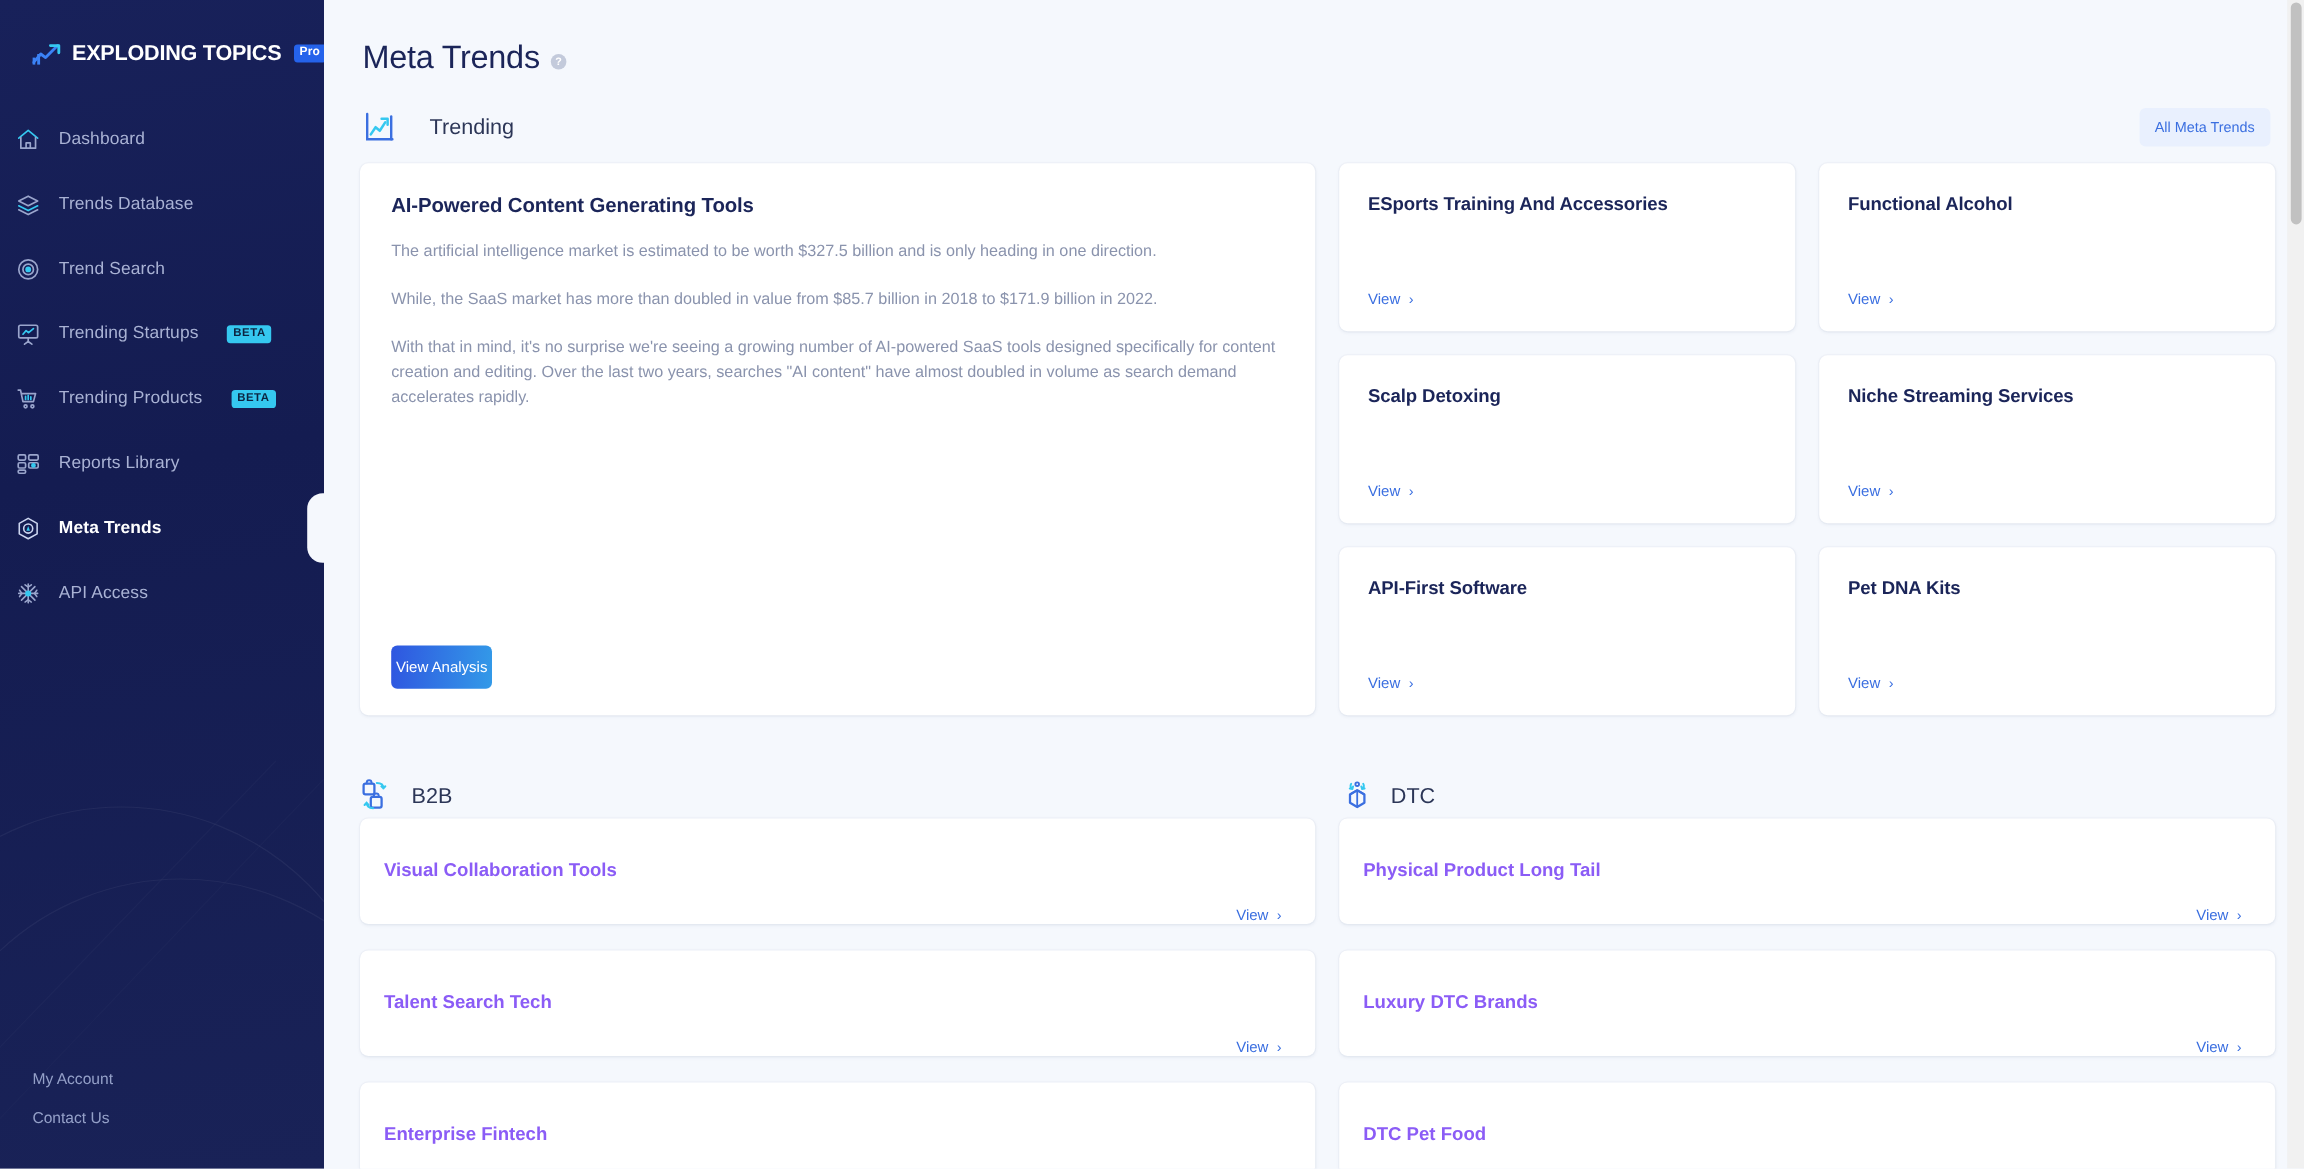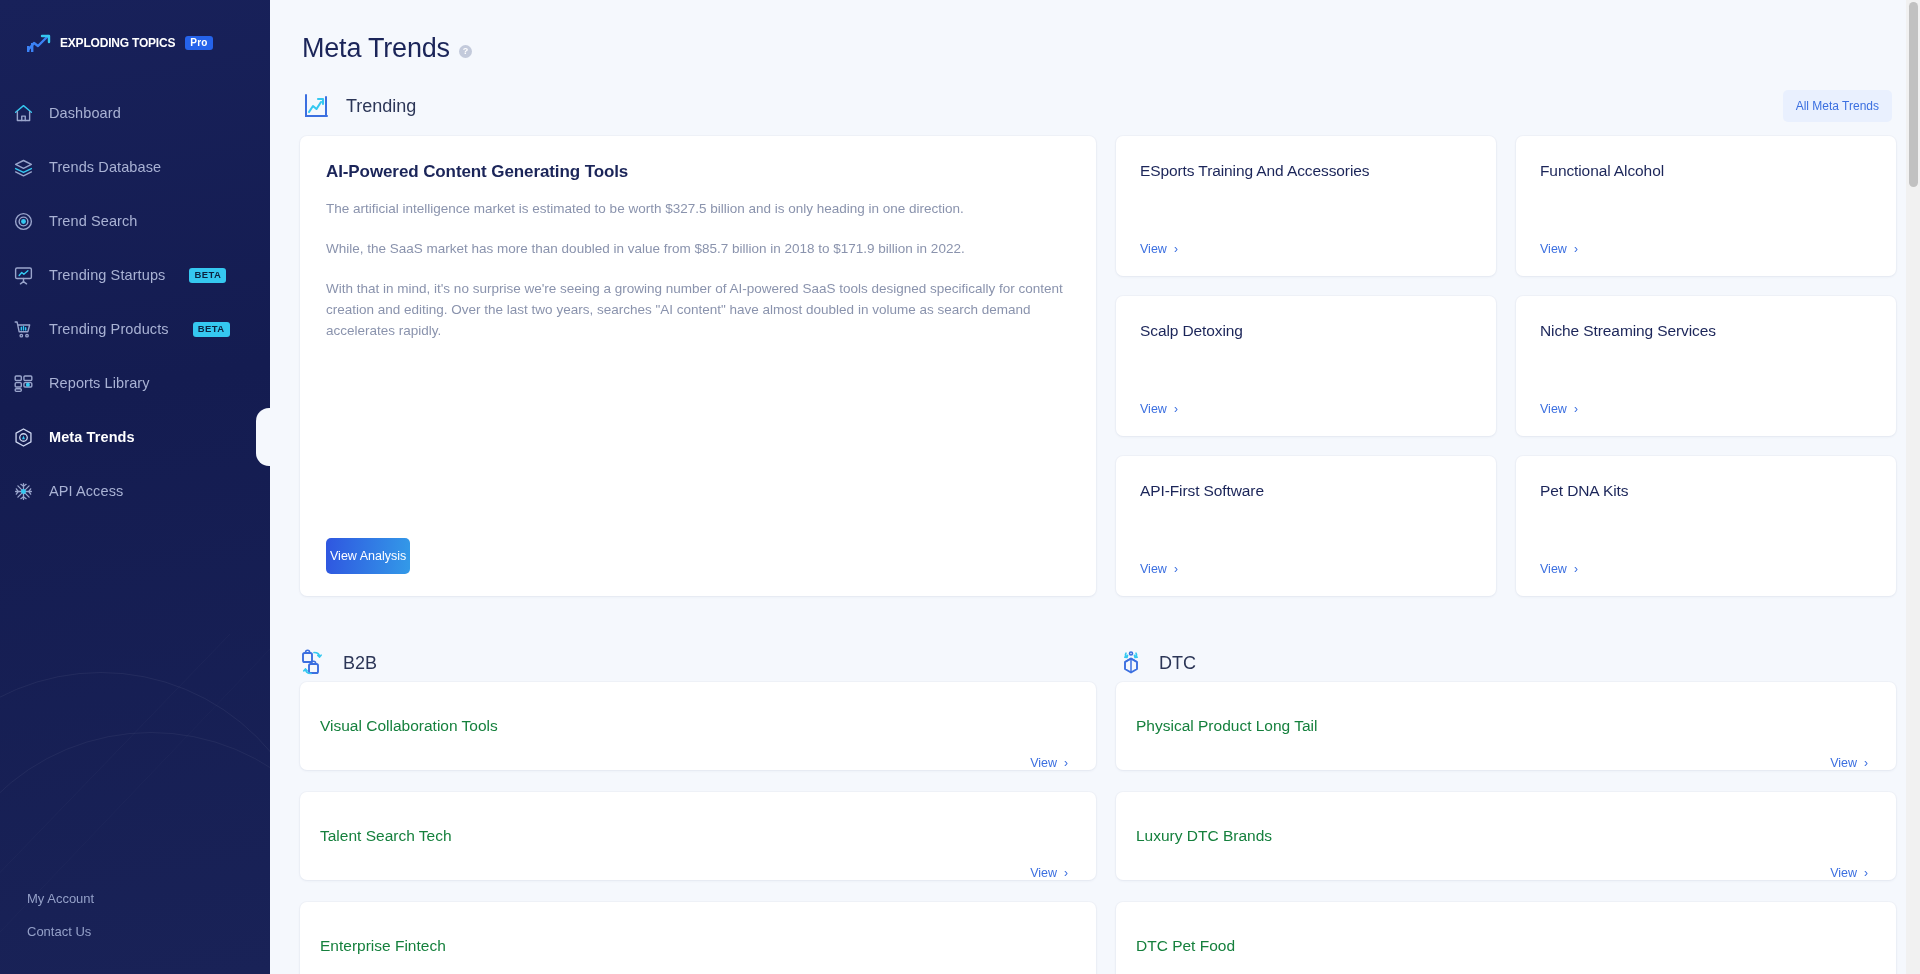--- a/index.html
+++ b/index.html
@@ -33,21 +33,21 @@
     position: absolute; left: 0; bottom: 0; width: 270px; height: 400px;
     pointer-events: none; opacity: .5;
   }
 
   .brand {
     display: flex; align-items: center; gap: 7px;
     padding: 34px 0 0 27px; position: relative; z-index: 3;
   }
   .brand-mark { width: 26px; height: 18px; display: block; flex: 0 0 26px; }
   .brand-text {
-    color: #ffffff; font-size: 12px; font-weight: 700;
+    color: #ffffff; font-size: 18px; font-weight: 700;
     letter-spacing: -0.2px; white-space: nowrap;
   }
   .brand-pro {
     background: #2563eb; color: #fff; font-size: 10px; font-weight: 700;
     border-radius: 3px; padding: 2px 5px 2.5px; line-height: 1;
     margin-left: 3px; letter-spacing: .2px;
   }
 
   .nav { margin-top: 34px; position: relative; z-index: 3; }
   .nav-item {
@@ -109,21 +109,21 @@
     width: 13px; height: 13px; border-radius: 50%;
     background: #c3cadb; color: #fff; font-size: 9px; font-weight: 700;
     display: flex; align-items: center; justify-content: center;
     cursor: pointer; margin-top: 5px;
   }
 
   .section-head {
     display: flex; align-items: center; justify-content: space-between;
     margin: 26px 0 14px 2px;
   }
-  .section-head-left { display: flex; align-items: center; gap: 14px; }
+  .section-head-left { display: flex; align-items: center; gap: 26px; }
   .section-icon { width: 30px; height: 30px; display: block; }
   .section-title { font-size: 18px; color: #2c3657; font-weight: 400; }
   .btn-all {
     background: #e9f0fe; color: #3b6fe0; font-size: 12px; font-weight: 500;
     border: none; border-radius: 5px; padding: 9px 13px; cursor: pointer;
     font-family: inherit;
   }
 
   .trending-grid {
     display: grid;
@@ -151,21 +151,21 @@
     background: linear-gradient(95deg, #2f56e0 0%, #339ae8 100%);
     color: #fff; font-size: 12.5px; font-weight: 400; font-family: inherit;
     border: none; border-radius: 5px; padding: 11px 4px; cursor: pointer; text-align: right;
   }
 
   .mini-card {
     padding: 26px 24px 20px 24px; min-height: 140px;
     display: flex; flex-direction: column;
   }
   .mini-title {
-    font-size: 15.5px; font-weight: 400; color: #1b2559; letter-spacing: -.1px;
+    font-size: 15.5px; font-weight: 700; color: #1b2559; letter-spacing: -.1px;
   }
   .view-link {
     margin-top: auto; display: inline-flex; align-items: center; gap: 7px;
     color: #3b6fe0; font-size: 12.5px; font-weight: 500;
     text-decoration: none; cursor: pointer; width: fit-content;
   }
   .chev { font-size: 12px; line-height: 1; }
 
   
   .cat-wrap {
@@ -173,21 +173,21 @@
     margin-top: 52px;
   }
   .cat-head { display: flex; align-items: center; gap: 13px; margin-bottom: 4px; }
   .cat-title { font-size: 18px; color: #2c3657; }
   .row-card {
     background: #fff; border-radius: 7px; height: 88px;
     display: flex; align-items: center; justify-content: space-between;
     padding: 0 28px 0 20px; margin-bottom: 22px;
     box-shadow: 0 1px 3px rgba(23,43,99,.06), 0 0 0 1px rgba(23,43,99,.025);
   }
-  .row-title { font-size: 15.5px; font-weight: 400; color: #15803d; }
+  .row-title { font-size: 15.5px; font-weight: 700; color: #8b5cf6; }
 </style>
 </head>
 <body>
 
 <aside class="sidebar">
   <svg class="sb-diag" viewBox="0 0 270 400">
     <line x1="-40" y1="340" x2="230" y2="60" stroke="rgba(255,255,255,0.05)" stroke-width="1"></line>
     <line x1="-40" y1="400" x2="270" y2="75" stroke="rgba(255,255,255,0.04)" stroke-width="1"></line>
   </svg>
 

